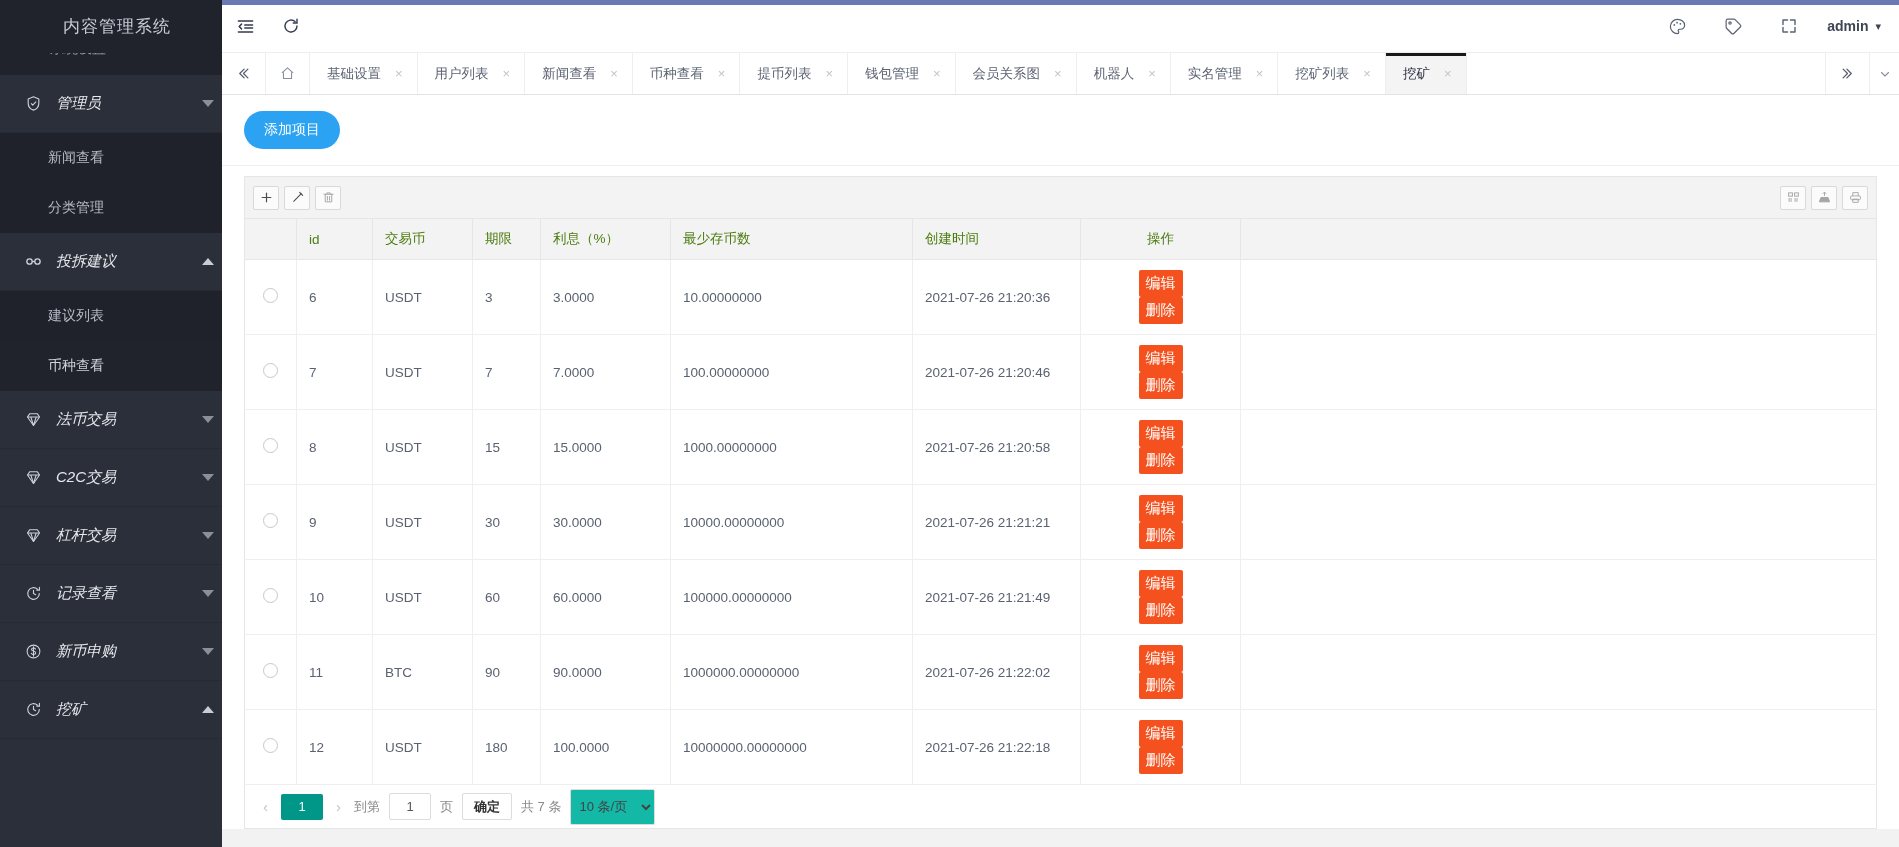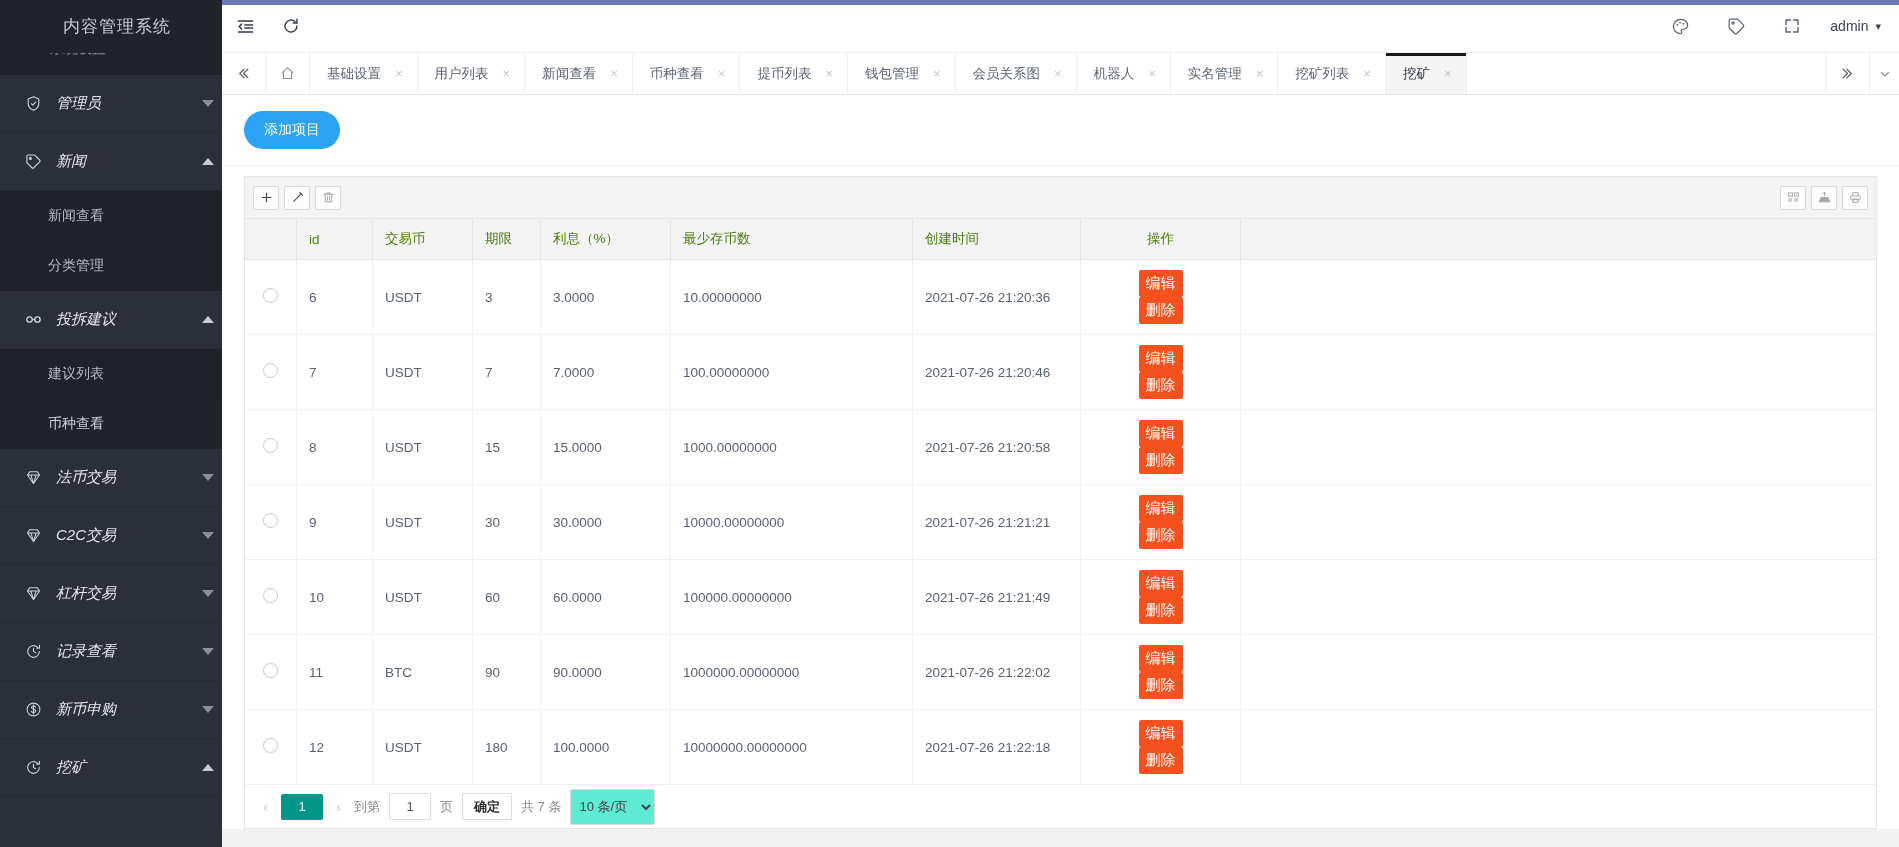--- a/index.html
+++ b/index.html
@@ -73,21 +73,21 @@
     height: 53px; background: #ffffff;
     display: flex; align-items: center;
     border-bottom: 1px solid #eeeeee;
   }
   .hdr-btn {
     width: 46px; height: 53px;
     display: flex; align-items: center; justify-content: center;
     cursor: pointer; color: #333b4d;
   }
   .hdr-spacer { flex: 1 1 auto; }
-  .hdr-right { display: flex; align-items: center; padding-right: 18px; }
+  .hdr-right { display: flex; align-items: center; padding-right: 18px; font-weight: bold; }
   .hdr-icon {
     width: 56px; height: 53px;
     display: flex; align-items: center; justify-content: center;
     cursor: pointer; color: #5a6172;
   }
   .hdr-user {
     display: flex; align-items: center; gap: 7px;
     font-size: 14px; color: #3d4454; cursor: pointer;
     padding-left: 10px;
   }
@@ -213,21 +213,21 @@
     width: 42px; height: 27px; border: 1px solid #dcdcdc;
     text-align: center; font-size: 13px; color: #555;
     font-family: inherit; border-radius: 2px; background: #fff;
   }
   .pg-ok {
     height: 27px; padding: 0 11px; border: 1px solid #dcdcdc;
     background: #fff; font-size: 13px; color: #333; cursor: pointer;
     font-family: inherit; font-weight: bold; border-radius: 2px;
   }
   .pg-select {
-    height: 36px; border: 1px solid #dcdcdc; background: #5eead4;
+    height: 36px; border: 1px solid #dcdcdc; background: #14b8a6;
     font-size: 13px; color: #444; font-family: inherit;
     padding: 0 4px; cursor: pointer; border-radius: 2px;
   }
 </style>
 </head>
 <body>
 
 <div id="loading-bar"></div>
 
 <aside id="sidebar">
@@ -240,30 +240,20 @@
   <div id="nav-list">
       <div class="nav-group-head">
         <span class="gicon">
           <svg width="17" height="17" viewBox="0 0 24 24" fill="none" stroke="currentColor" stroke-width="1.6" stroke-linejoin="round">
             <path d="M12 2.6 4.5 5.6v6c0 4.7 3.2 8.4 7.5 9.8 4.3-1.4 7.5-5.1 7.5-9.8v-6z"></path>
             <polyline points="8.6,11.8 11,14.2 15.6,9.4"></polyline>
           </svg>
         </span>
         <span class="glabel">管理员</span>
         <span class="caret down"></span>
-      </div>
-      <div class="nav-group-head">
-        <span class="gicon">
-          <svg width="17" height="17" viewBox="0 0 24 24" fill="none" stroke="currentColor" stroke-width="1.6" stroke-linejoin="round">
-            <path d="M20.6 12.6 12.4 20.8a1.8 1.8 0 0 1-2.6 0l-6.6-6.6a1.8 1.8 0 0 1-.5-1.3V4.6c0-1 .8-1.8 1.8-1.8h8.2c.5 0 1 .2 1.3.5l6.6 6.6a1.8 1.8 0 0 1 0 2.7z"></path>
-            <circle cx="7.6" cy="7.6" r="1.4"></circle>
-          </svg>
-        </span>
-        <span class="glabel">新闻</span>
-        <span class="caret up"></span>
       </div>
       <div class="nav-sub">
         <div class="nav-sub-item">新闻查看</div>
         <div class="nav-sub-item">分类管理</div>
       </div>
       <div class="nav-group-head">
         <span class="gicon">
           <svg width="19" height="19" viewBox="0 0 24 24" fill="none" stroke="currentColor" stroke-width="1.7">
             <circle cx="7" cy="12" r="3.4"></circle>
             <circle cx="17" cy="12" r="3.4"></circle>

